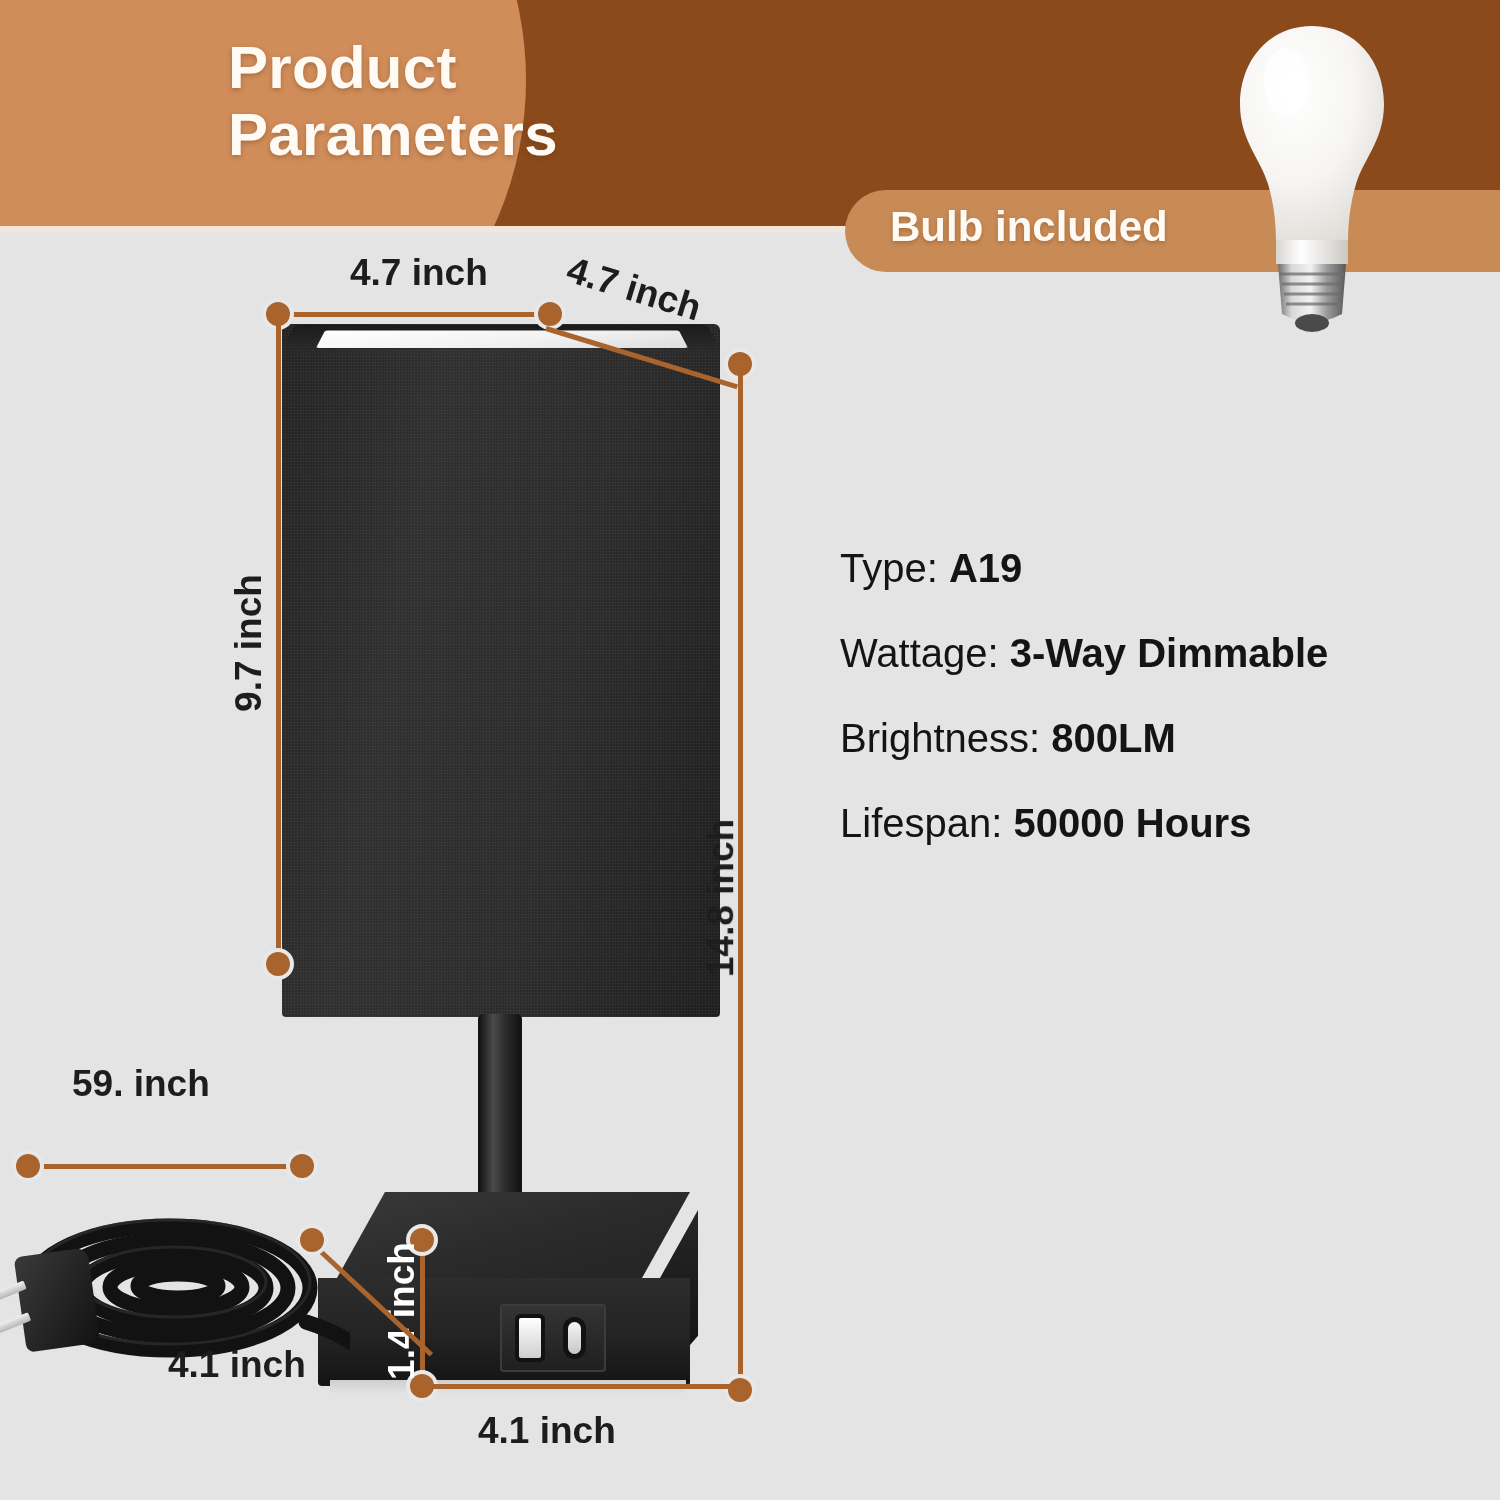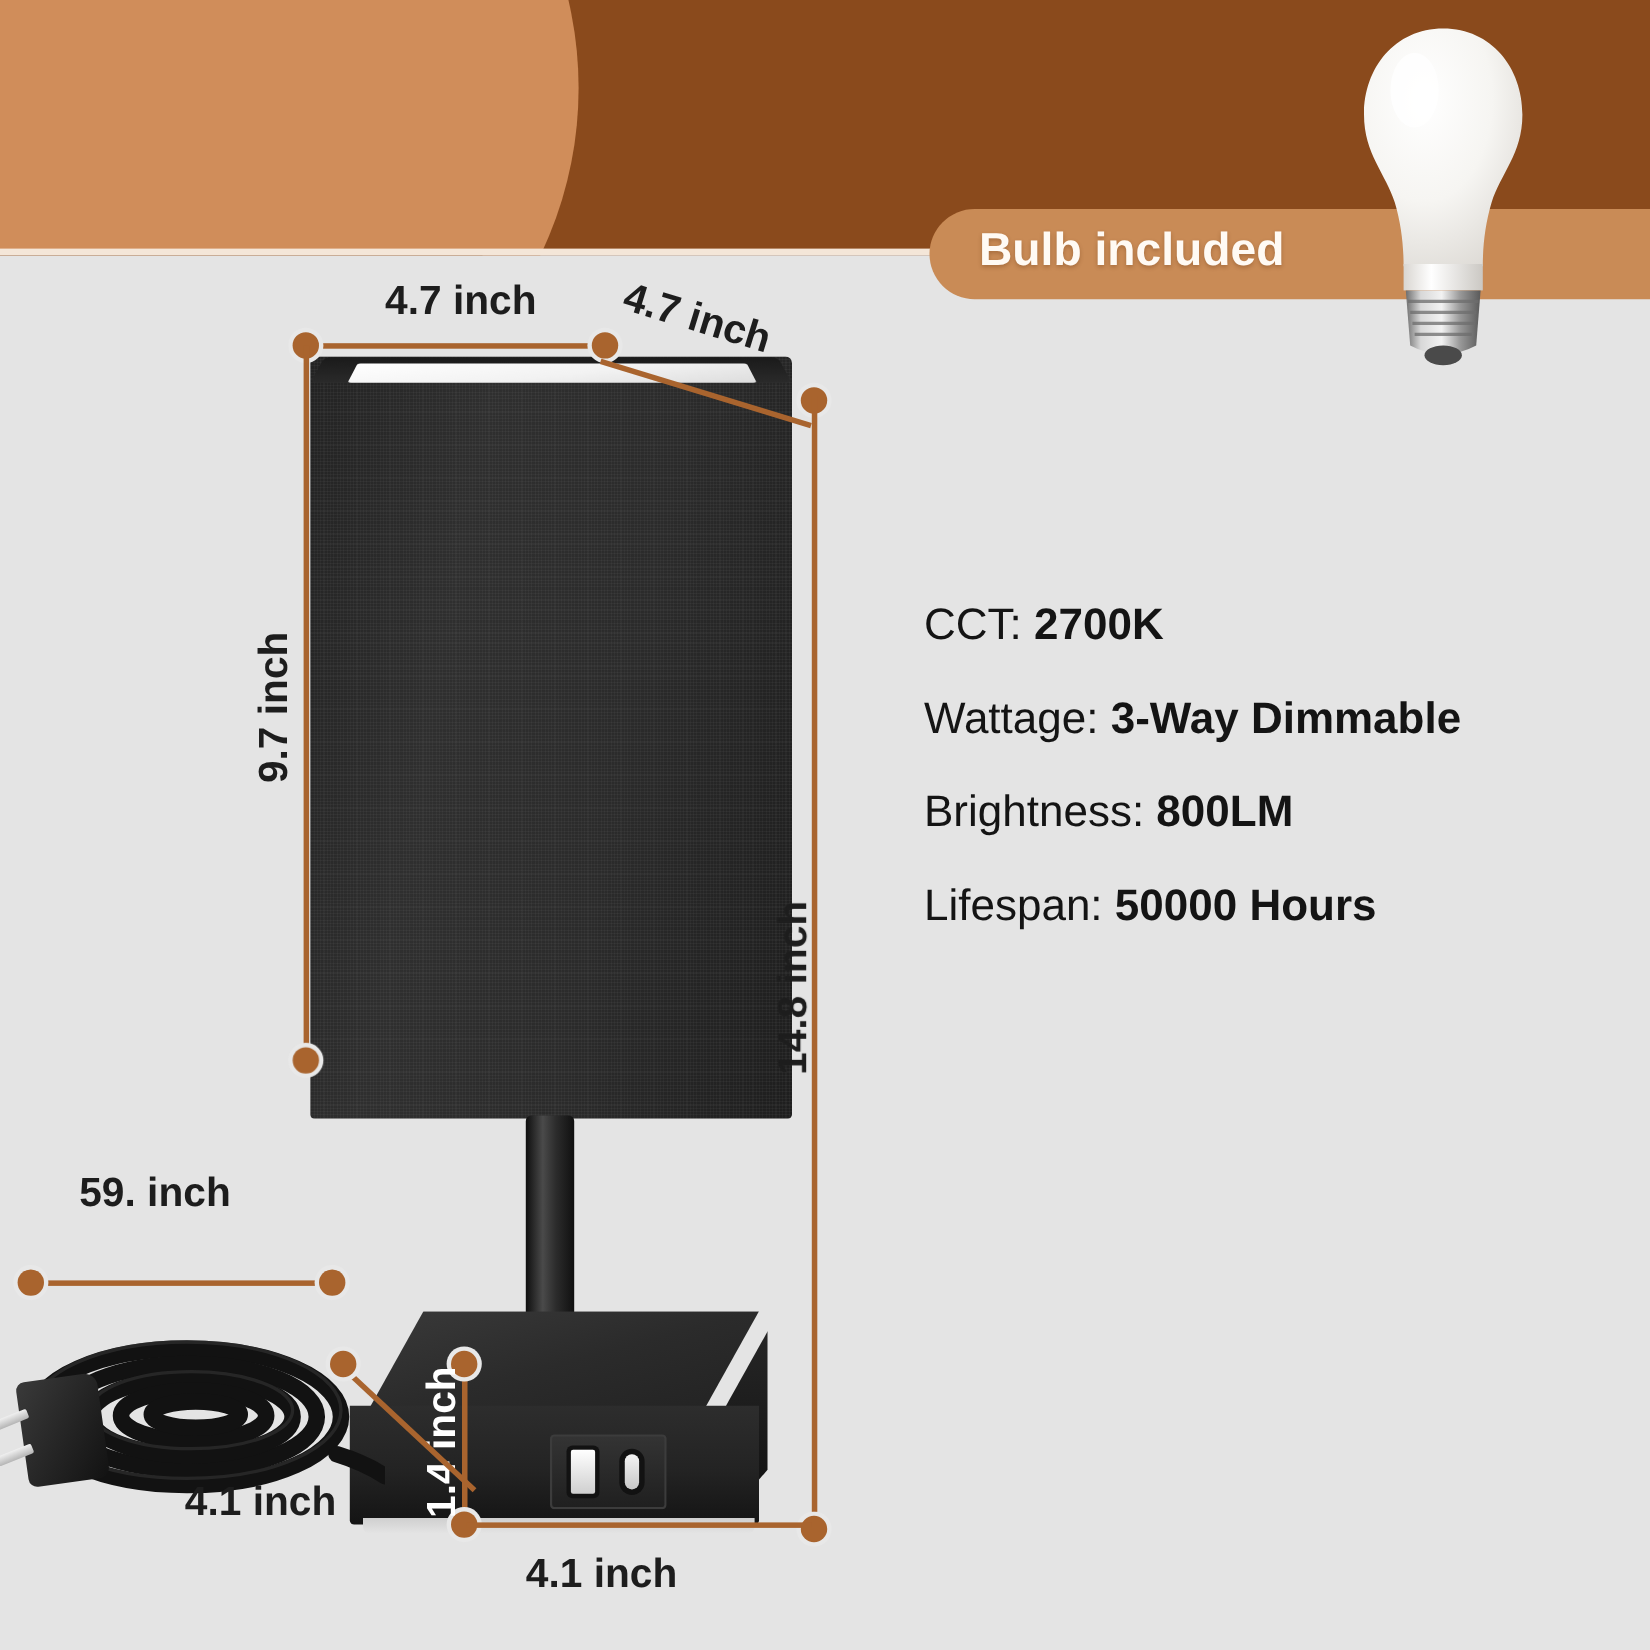--- a/index.html
+++ b/index.html
@@ -159,20 +159,24 @@
   }
 </style>
 </head>
 <body>
 
 <div class="stage">
 
   <div class="header">
     <div class="hdr-circle-back"></div>
     <div class="hdr-circle-front"></div>
+    <div class="hdr-title">
+      <div>Product</div>
+      <div>Parameters</div>
+    </div>
     <div class="hdr-bottom-line"></div>
   </div>
 
   <div class="bulb-badge">
     <div class="bulb-badge-label">Bulb included</div>
   </div>
 
   <div class="bulb">
     <svg width="160" height="320" viewBox="0 0 160 320">
       <defs>
@@ -207,21 +211,21 @@
           <path d="M54 286 H106"></path>
       </g>
       <ellipse cx="80" cy="305" rx="17" ry="9" fill="#4a4a4a"></ellipse>
 
       <ellipse cx="54" cy="64" rx="22" ry="34" fill="#ffffff" opacity=".75"></ellipse>
     </svg>
   </div>
 
   <div class="specs">
     <div class="spec-row">
-      <span class="spec-label">CCT: </span><span class="spec-value">2700K</span>
+      <span class="spec-label">Type: </span><span class="spec-value">A19</span>
     </div>
     <div class="spec-row">
       <span class="spec-label">Wattage: </span><span class="spec-value">3-Way Dimmable</span>
     </div>
     <div class="spec-row">
       <span class="spec-label">Brightness: </span><span class="spec-value">800LM</span>
     </div>
     <div class="spec-row">
       <span class="spec-label">Lifespan: </span><span class="spec-value">50000 Hours</span>
     </div>

